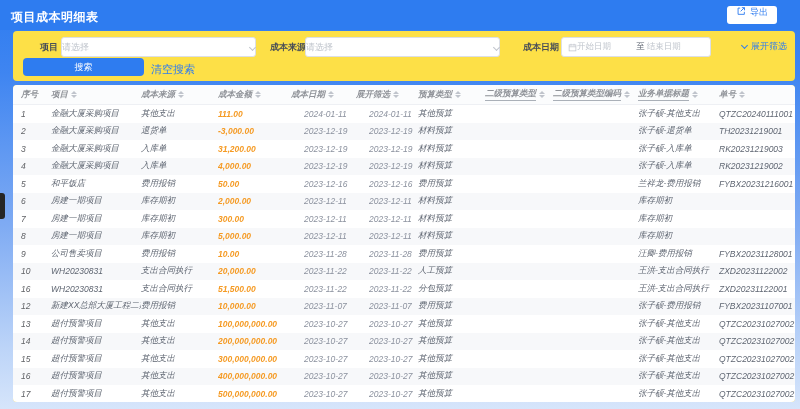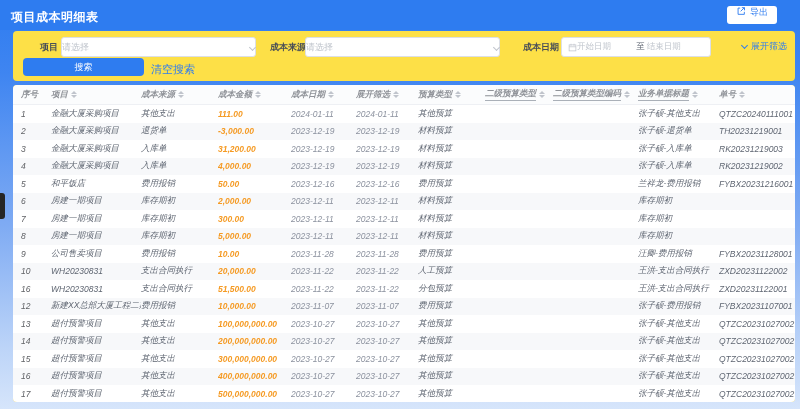--- a/index.html
+++ b/index.html
@@ -45,21 +45,21 @@
   .th { display:flex; align-items:center; font-size:8.5px; font-weight:700; color:#909399; white-space:nowrap; overflow:hidden; padding-right:4px; cursor:pointer; }
   .th .lab.hdr-underline { border-bottom:1px solid #aab0b8; padding-bottom:0; }
   .sort { display:inline-flex; flex-direction:column; margin-left:3px; gap:1px; }
   .sort i { width:0; height:0; border-left:3px solid transparent; border-right:3px solid transparent; display:block; }
   .sort .up { border-bottom:3px solid #c0c4cc; }
   .sort .dn { border-top:3px solid #c0c4cc; }
   .tr { display:grid; grid-template-columns:var(--cols); height:17.5px; align-items:center; padding-left:8px; background:#fff; }
   .tr:nth-child(even) { background:#f7f8fa; }
   .td { font-size:8.5px; color:#5f6672; white-space:nowrap; overflow:hidden; padding-right:5px; }
   .td.amt { color:#F59A23; font-weight:700; }
-  .td.date { color:#8b919e; }
+  .td.date { color:#8b919e;margin-left:13px; }
   .td.no { color:#606266; }
   
   .drawer-handle { position:absolute; left:0; top:193px; width:5px; height:26px; background:#262626; border-radius:0 3px 3px 0; cursor:pointer; }
 </style>
 </head>
 <body>
 
 <div class="topbar">
   <div class="page-title">项目成本明细表</div>
   <button class="export-btn">

